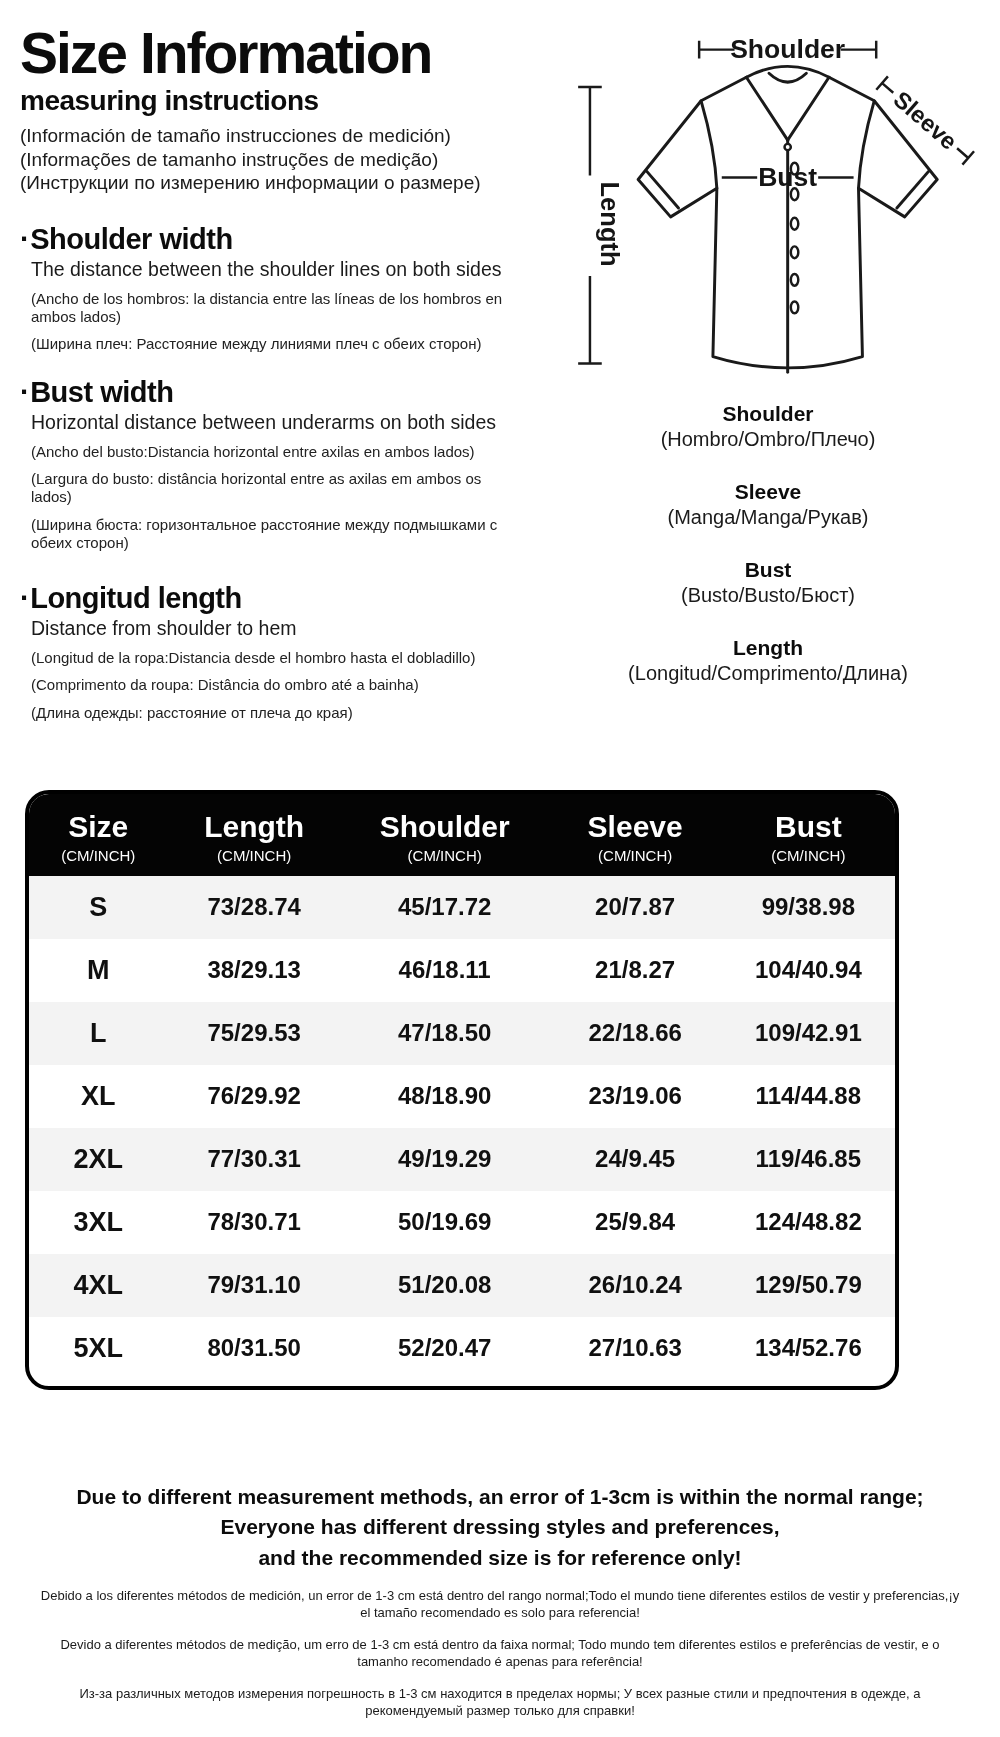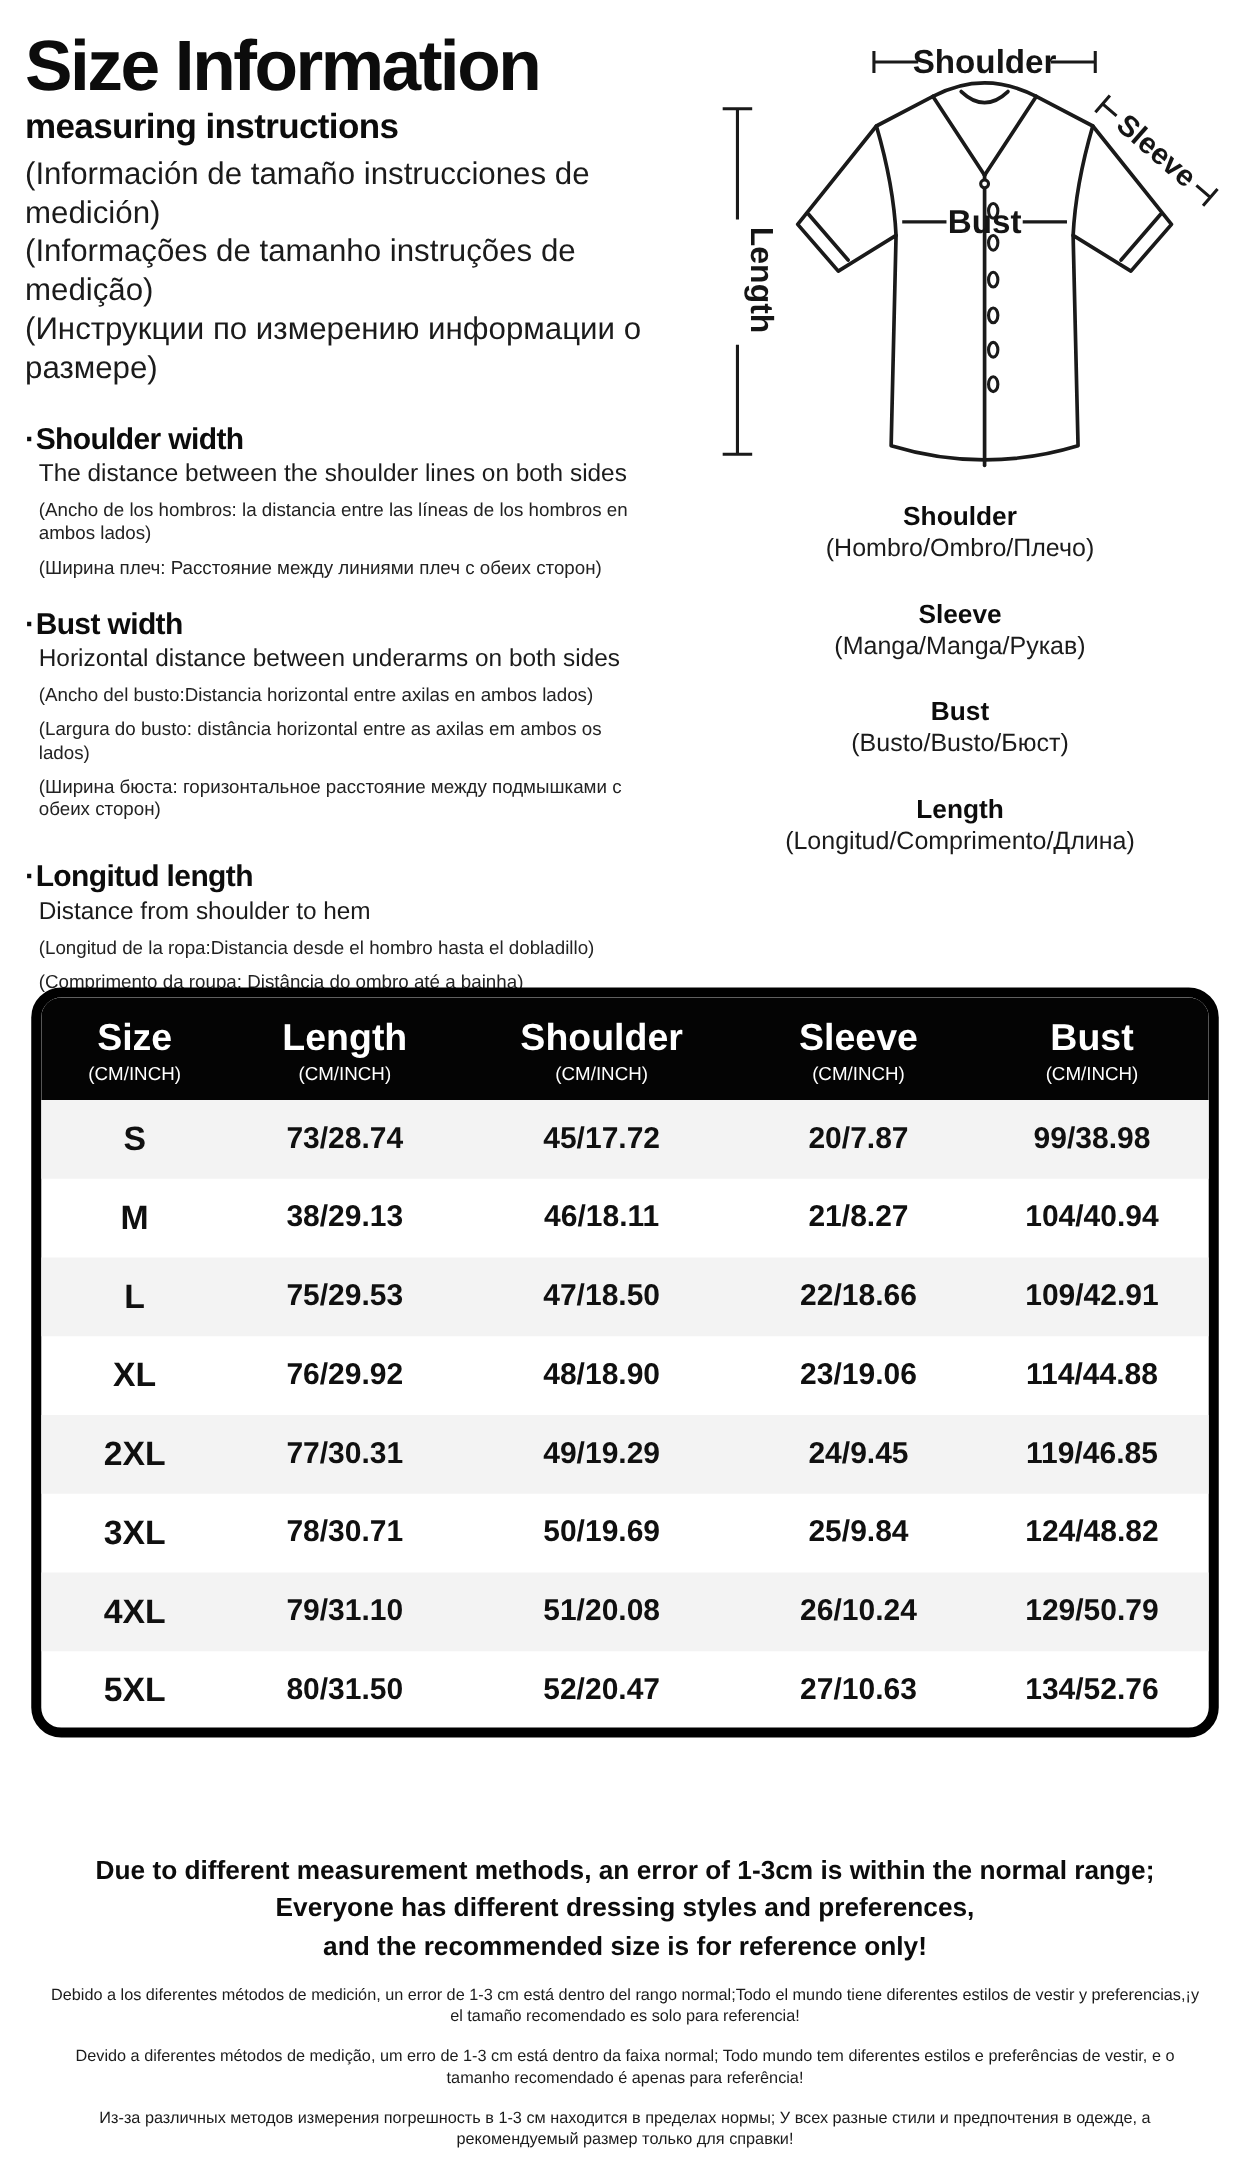--- a/index.html
+++ b/index.html
@@ -4,39 +4,39 @@
 <style>
   html,body{margin:0;padding:0;background:#ffffff;}
   body{width:1000px;height:1737px;position:relative;overflow:hidden;
        font-family:"Liberation Sans","DejaVu Sans",sans-serif;color:#141414;}
   .page{position:relative;width:1000px;height:1737px;}
 
   
   .left-col{position:absolute;left:20px;top:24px;width:522px;}
   .title{font-size:57px;font-weight:bold;letter-spacing:-2px;line-height:1.02;margin:0;color:#0c0c0c;}
   .subtitle{font-size:28px;font-weight:bold;letter-spacing:-0.5px;margin:3px 0 7px 0;color:#0c0c0c;}
-  .subtitle-tr{font-size:25px;line-height:1.24;color:#1b1b1b;}
+  .subtitle-tr{font-size:19px;line-height:1.24;color:#1b1b1b;}
   .section{margin-top:22px;}
-  .sec-head{font-size:24px;font-weight:bold;letter-spacing:-0.5px;color:#0c0c0c;}
+  .sec-head{font-size:29px;font-weight:bold;letter-spacing:-0.5px;color:#0c0c0c;}
   .bullet{margin-right:1px;}
   .sec-desc{font-size:19.5px;margin:2px 0 0 11px;color:#1b1b1b;}
   .sec-tr{font-size:15px;margin:9px 0 0 11px;line-height:1.22;max-width:478px;color:#222;}
 
   
   .right-col{position:absolute;left:548px;top:28px;width:440px;}
   .diagram{width:440px;height:362px;display:block;}
   .diagram text{font-family:"Liberation Sans","DejaVu Sans",sans-serif;font-weight:bold;fill:#151515;}
   .legend{margin-top:12px;text-align:center;}
   .legend-item{margin-bottom:29px;}
   .legend-name{font-size:21px;font-weight:bold;color:#0c0c0c;}
   .legend-tr{font-size:20px;margin-top:2px;color:#1b1b1b;}
 
   
-  .size-table{position:absolute;left:25px;top:790px;width:950px;height:600px;box-sizing:border-box;
-              border:8px solid #000000;border-radius:24px;overflow:hidden;background:#fff;}
+  .size-table{position:absolute;left:25px;top:790px;width:874px;height:600px;box-sizing:border-box;
+              border:4px solid #000000;border-radius:24px;overflow:hidden;background:#fff;}
   .thead{background:#040404;color:#fff;display:grid;grid-template-columns:16% 20% 24% 20% 20%;
          padding:16px 0 12px 0;}
   .th{text-align:center;}
   .th-label{display:block;font-size:30px;font-weight:bold;line-height:1.12;}
   .th-unit{display:block;font-size:15px;font-weight:normal;margin-top:3px;}
   .trow{display:grid;grid-template-columns:16% 20% 24% 20% 20%;height:63px;align-items:center;}
   .trow.stripe{background:#f3f3f3;}
   .tcell{text-align:center;font-size:24px;font-weight:bold;color:#101010;}
   .tcell.size-cell{font-size:27px;}
 

